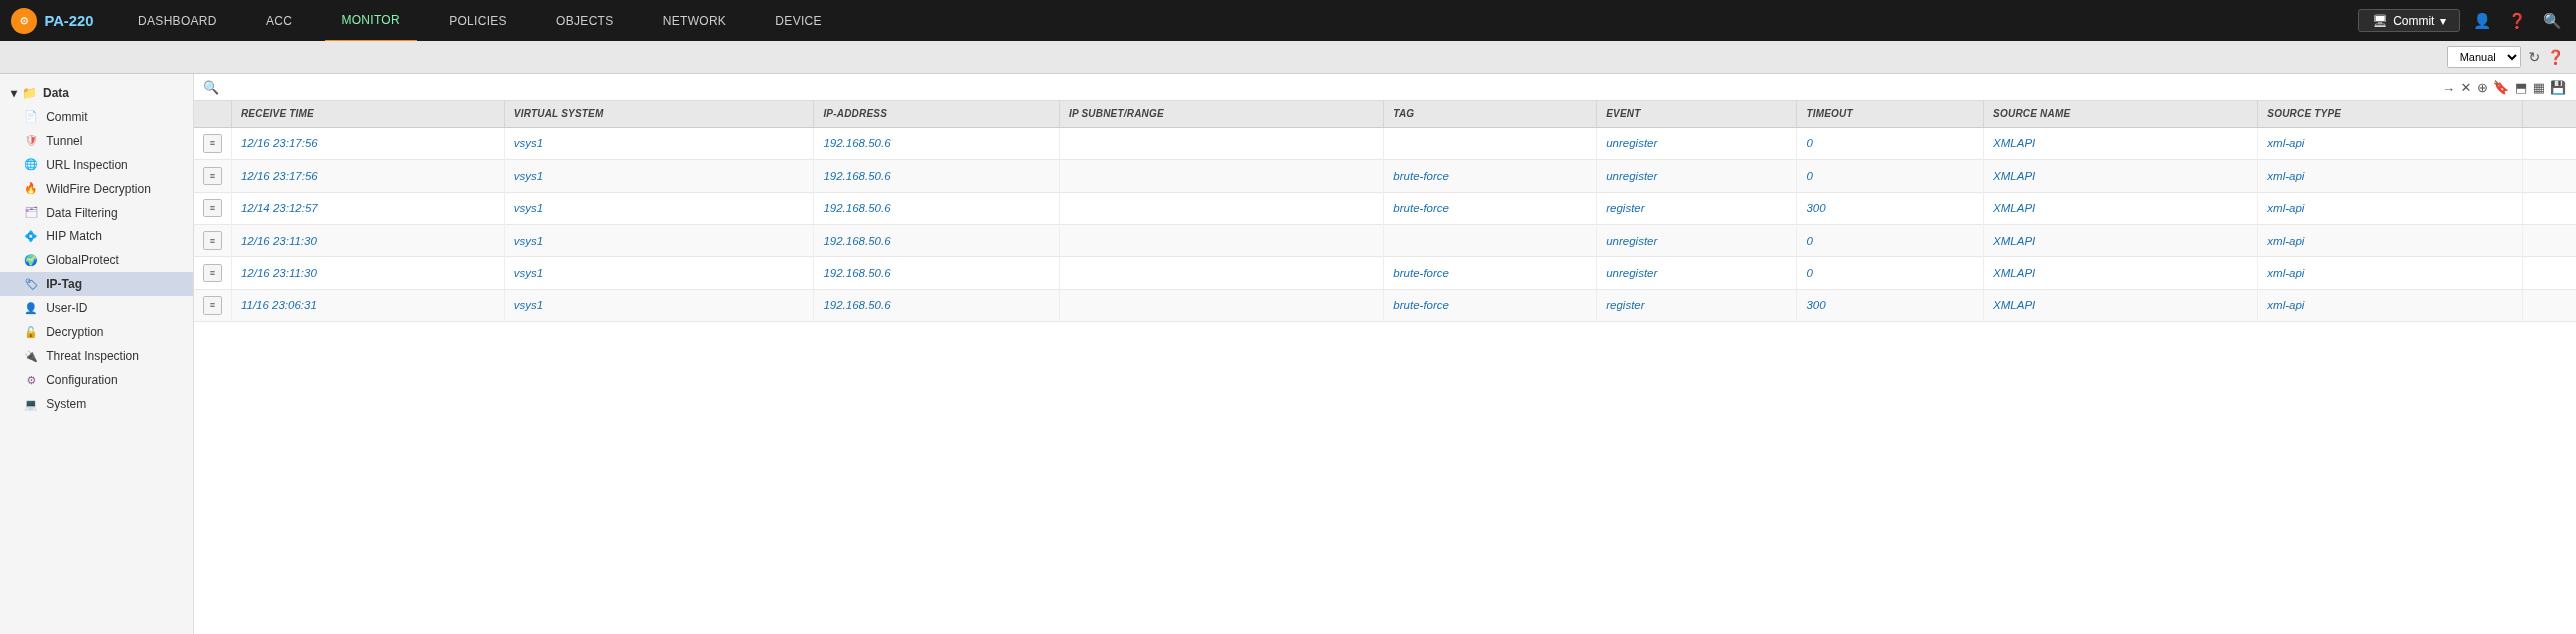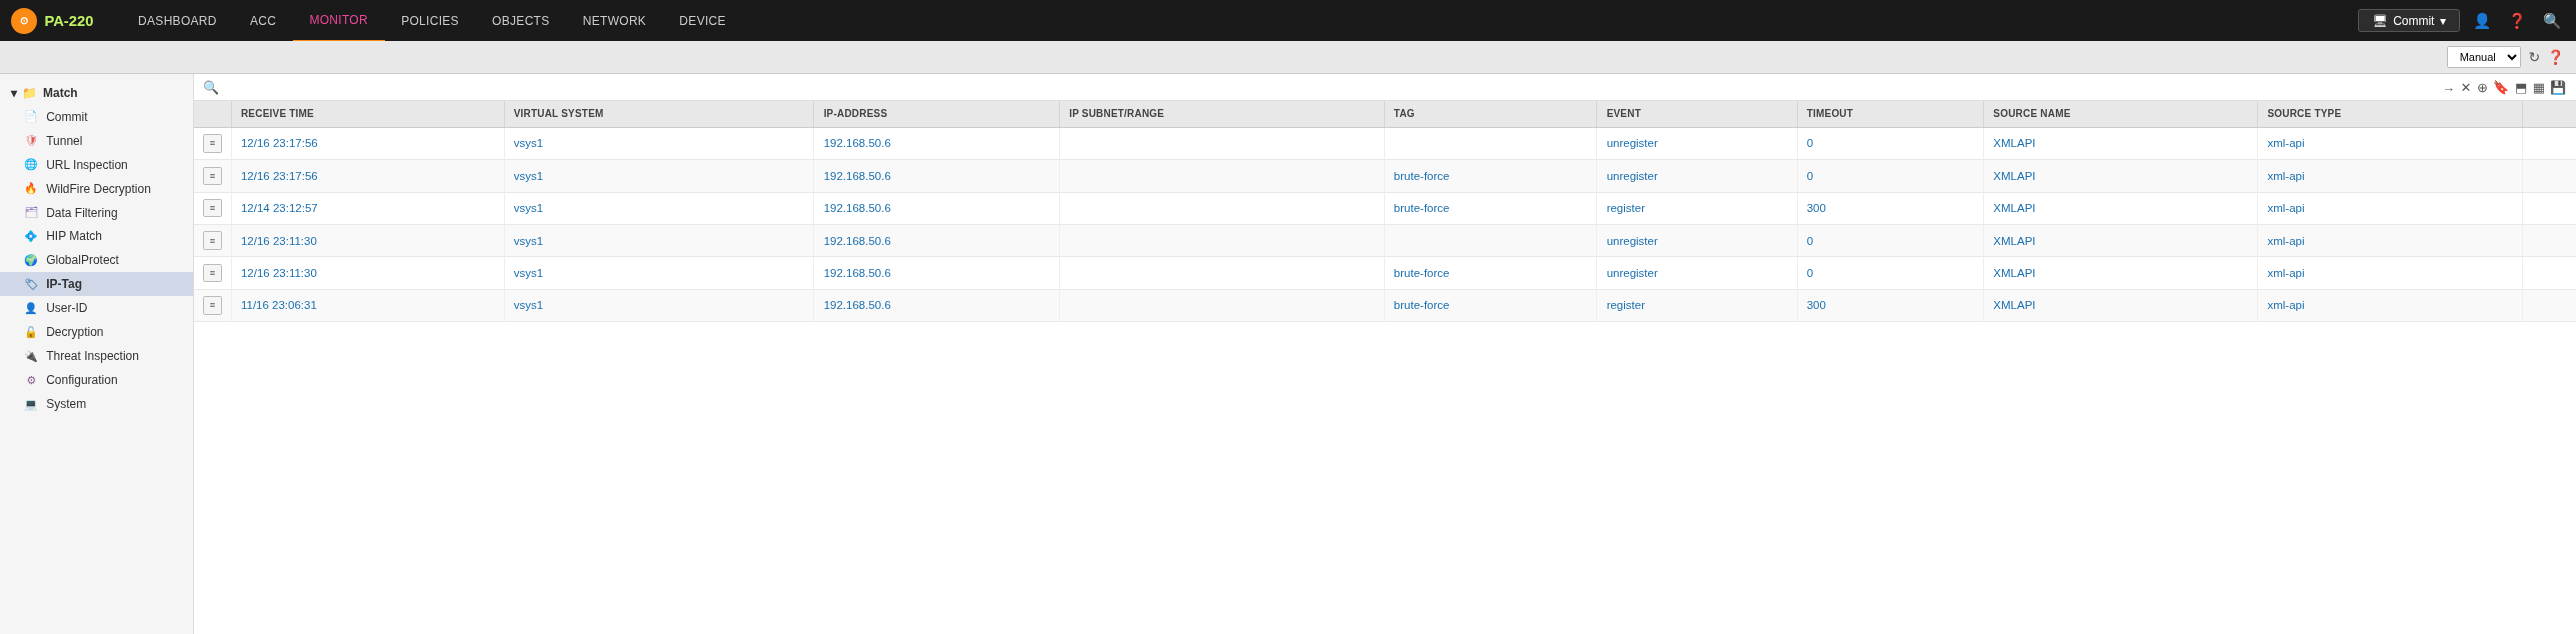--- a/index.html
+++ b/index.html
@@ -25,43 +25,43 @@
       background: #fa8c16;
       border-radius: 50%;
       display: flex;
       align-items: center;
       justify-content: center;
       font-size: 13px;
       font-weight: bold;
       color: white;
     }
     .logo-text {
-      color: #bef264;
+      color: #7dd3fc;
       font-size: 14.8px;
       font-weight: 600;
     }
     .nav-items {
       display: flex;
       flex: 1;
-      gap: 0;
+      gap: 16px;
     }
     .nav-item {
       color: #ccc;
       padding: 0 16.6px;
       height: 41px;
       display: flex;
       align-items: center;
       font-size: 12px;
       font-weight: 500;
       cursor: pointer;
       text-transform: uppercase;
       letter-spacing: 0.3px;
     }
     .nav-item.active {
-      color: #ec4899;
+      color: #86efac;
       border-bottom: 1.8px solid #fa8c16;
       text-align: right;
     }
     .nav-right {
       display: flex;
       align-items: center;
       gap: 9.2px;
     }
     .commit-btn {
       background: #2d2d2d;
@@ -212,20 +212,21 @@
     
     .table-area {
       flex: 1;
       overflow: auto;
       background: white;
     }
     table {
       width: 100%;
       border-collapse: collapse;
       font-size: 11.5px;
+      font-style: italic;
     }
     thead tr {
       background: #e8e8e8;
     }
     thead th {
       padding: 7.4px 9.2px;
       text-align: left;
       font-size: 10px;
       font-weight: 700;
       color: #444;
@@ -307,21 +308,21 @@
   <span class="sub-icon-btn">↻</span>
   <span class="sub-icon-btn">❓</span>
 </div>
 
 <div class="layout">
 
   <aside class="sidebar">
     <div class="sidebar-section-header">
       <span>▾</span>
       <span style="color:#fa8c16;">📁</span>
-      <span>Match</span>
+      <span>Data</span>
     </div>
 
     <div class="sidebar-item">
       <span class="sidebar-icon icon-doc">📄</span>
       <span>Commit</span>
     </div>
     <div class="sidebar-item">
       <span class="sidebar-icon icon-shield">🛡</span>
       <span>Tunnel</span>
     </div>

